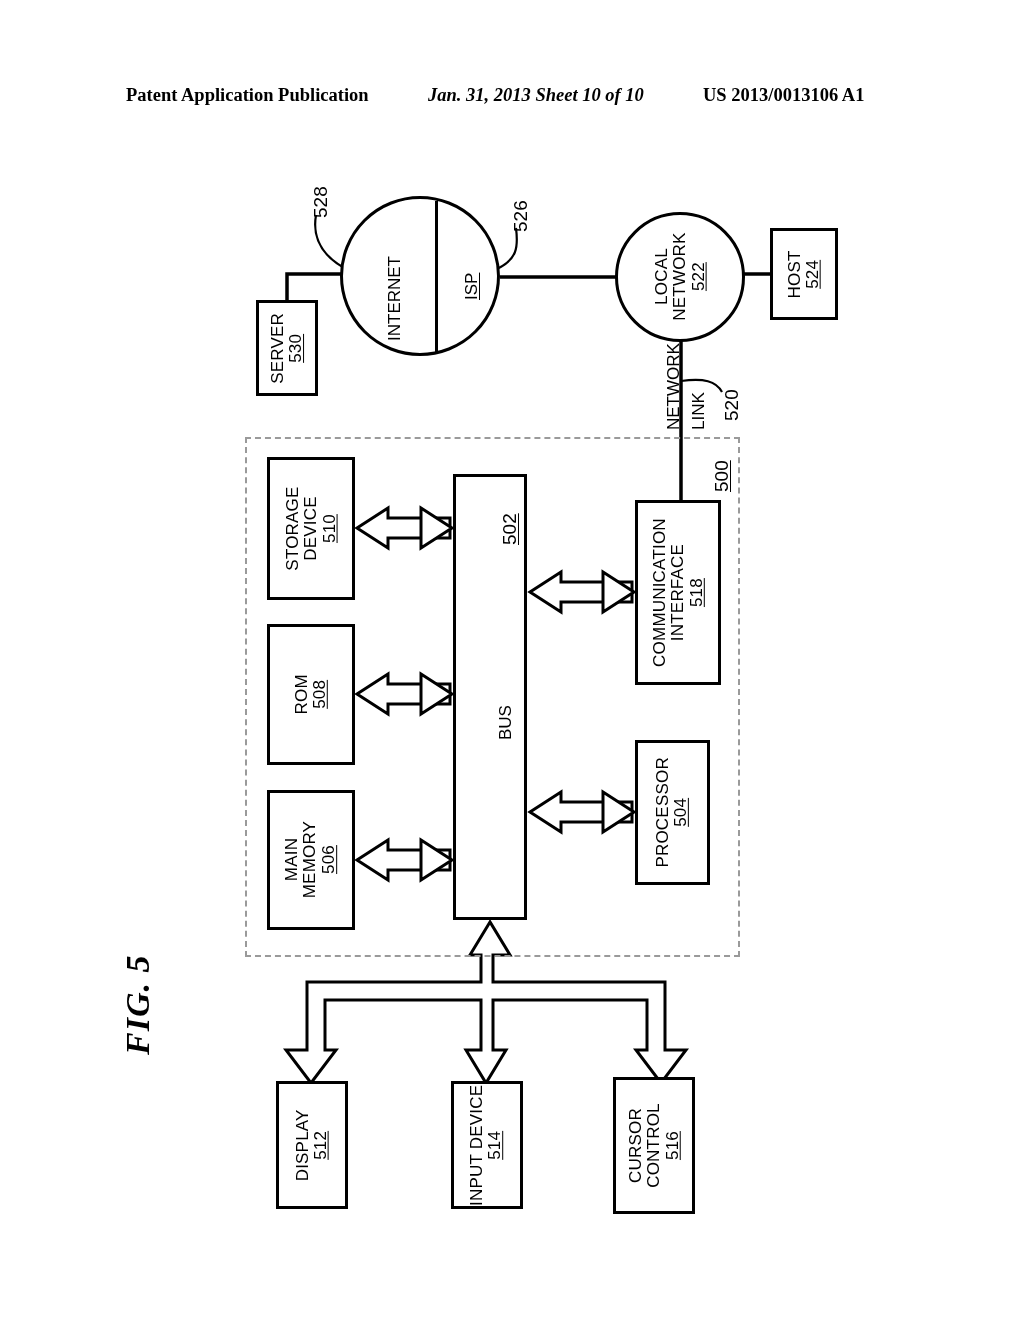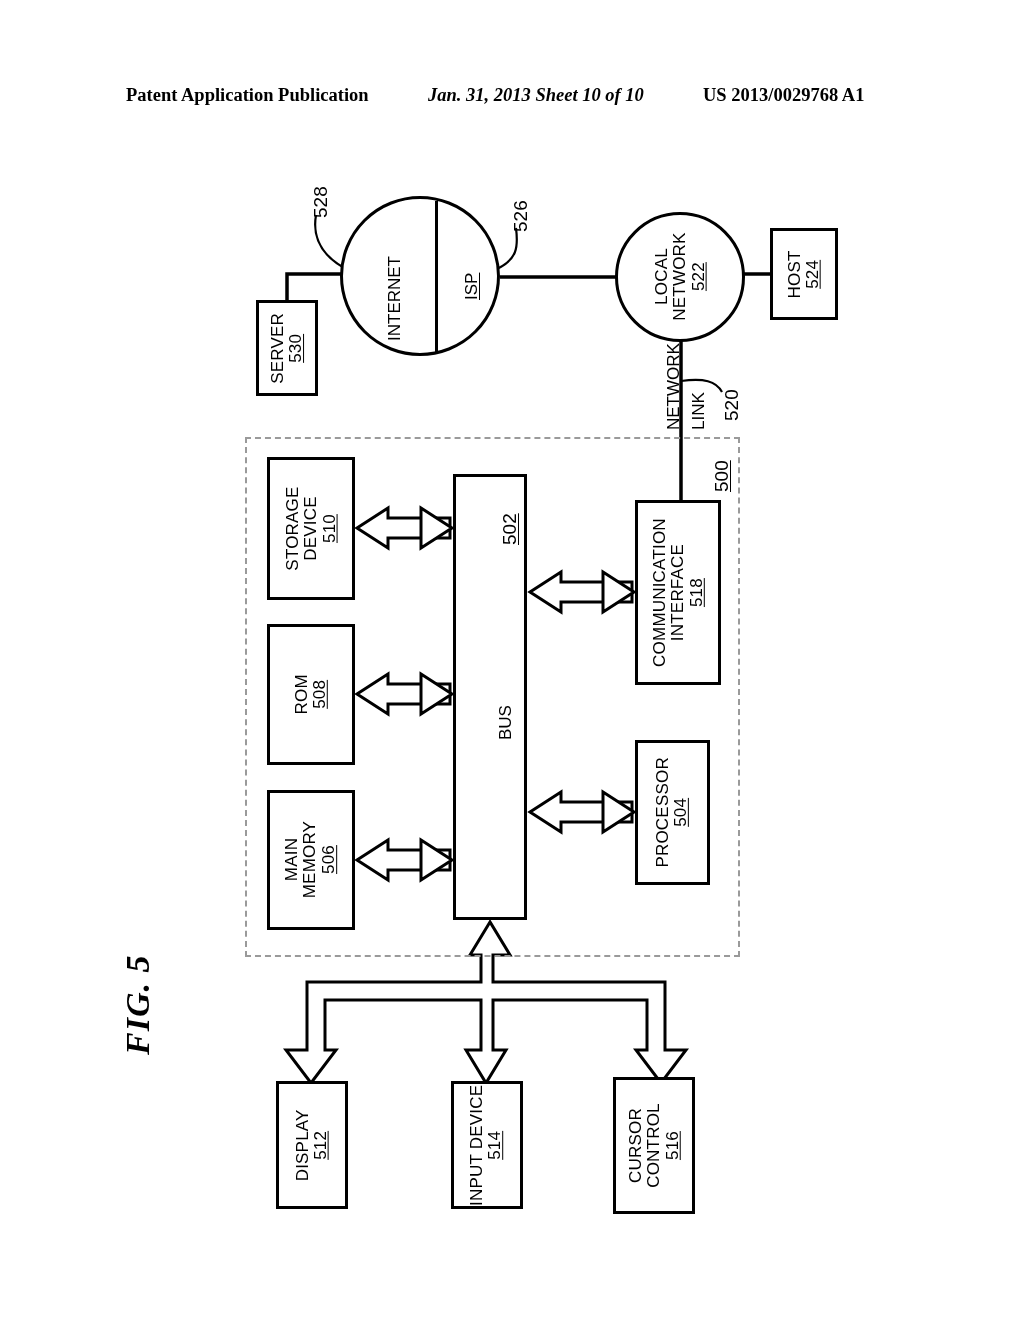--- a/index.html
+++ b/index.html
@@ -63,21 +63,21 @@
   svg.overlay{position:absolute;left:0;top:0;width:1024px;height:1320px;overflow:visible;}
 </style>
 </head>
 <body>
 
 <div class="page">
 
   <div class="hdr">
     <span class="h1">Patent Application Publication</span>
     <span class="h2">Jan. 31, 2013   Sheet 10 of 10</span>
-    <span class="h3">US 2013/0029768 A1</span>
+    <span class="h3">US 2013/0013106 A1</span>
   </div>
 
   <svg class="overlay" viewBox="0 0 1024 1320">
 
     <polyline points="287,300 287,274 345,274" fill="none" stroke="#000" stroke-width="3.5"></polyline>
 
     <line x1="500" y1="277" x2="616" y2="277" stroke="#000" stroke-width="3.5"></line>
 
     <line x1="744" y1="274" x2="771" y2="274" stroke="#000" stroke-width="3.5"></line>
 

